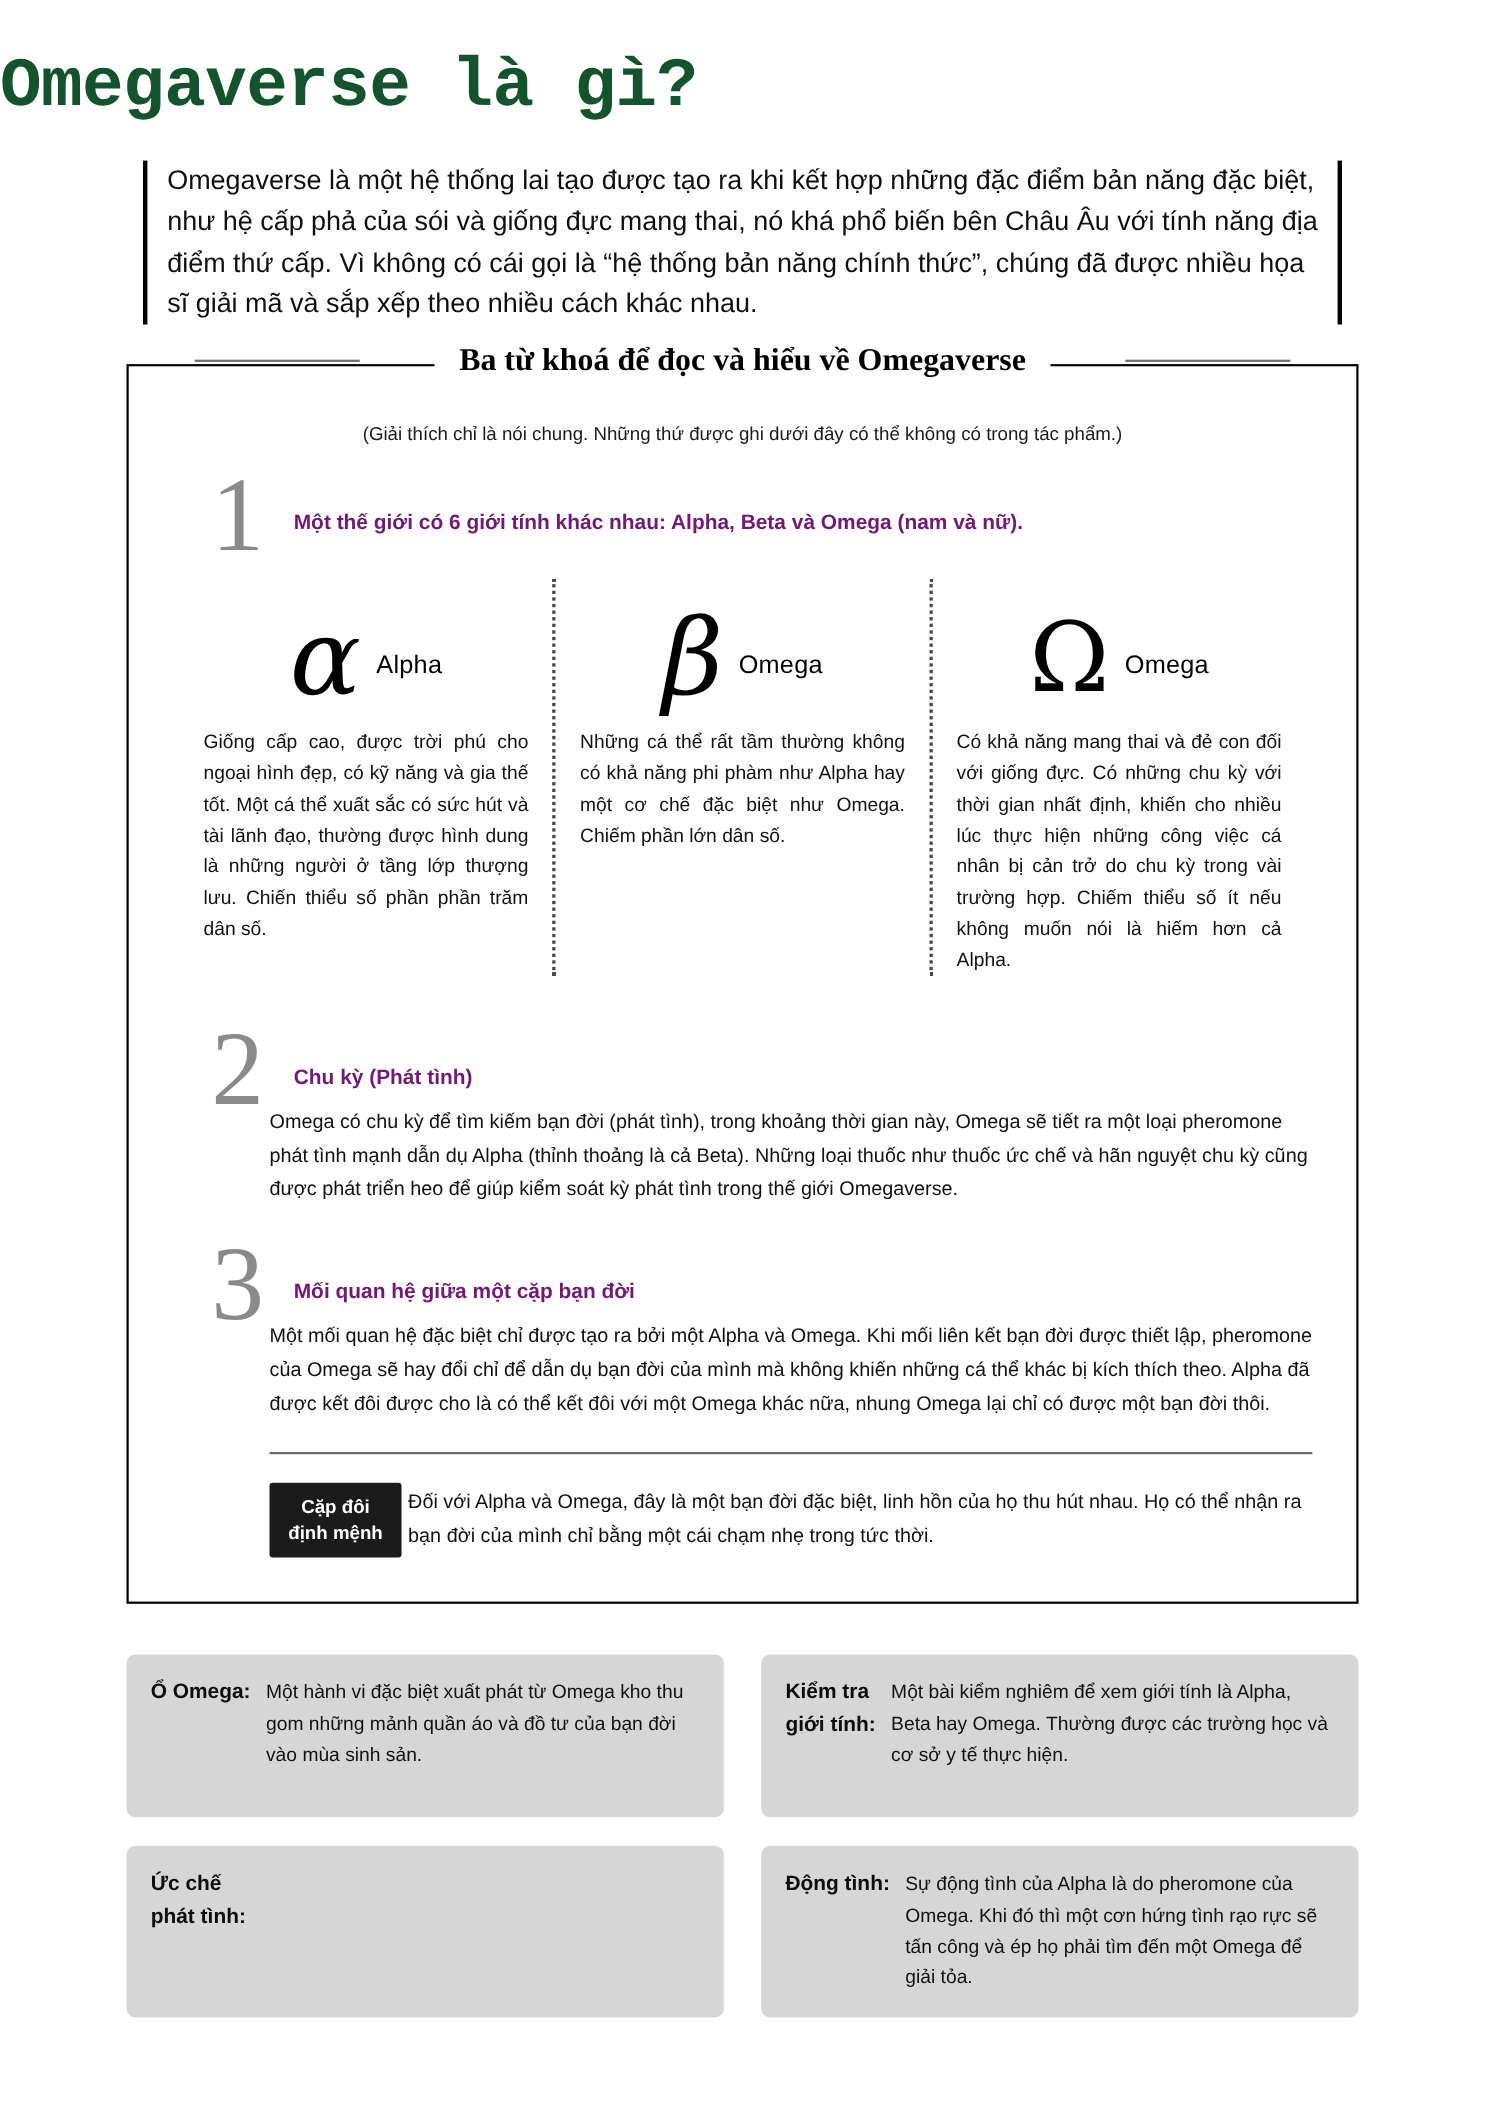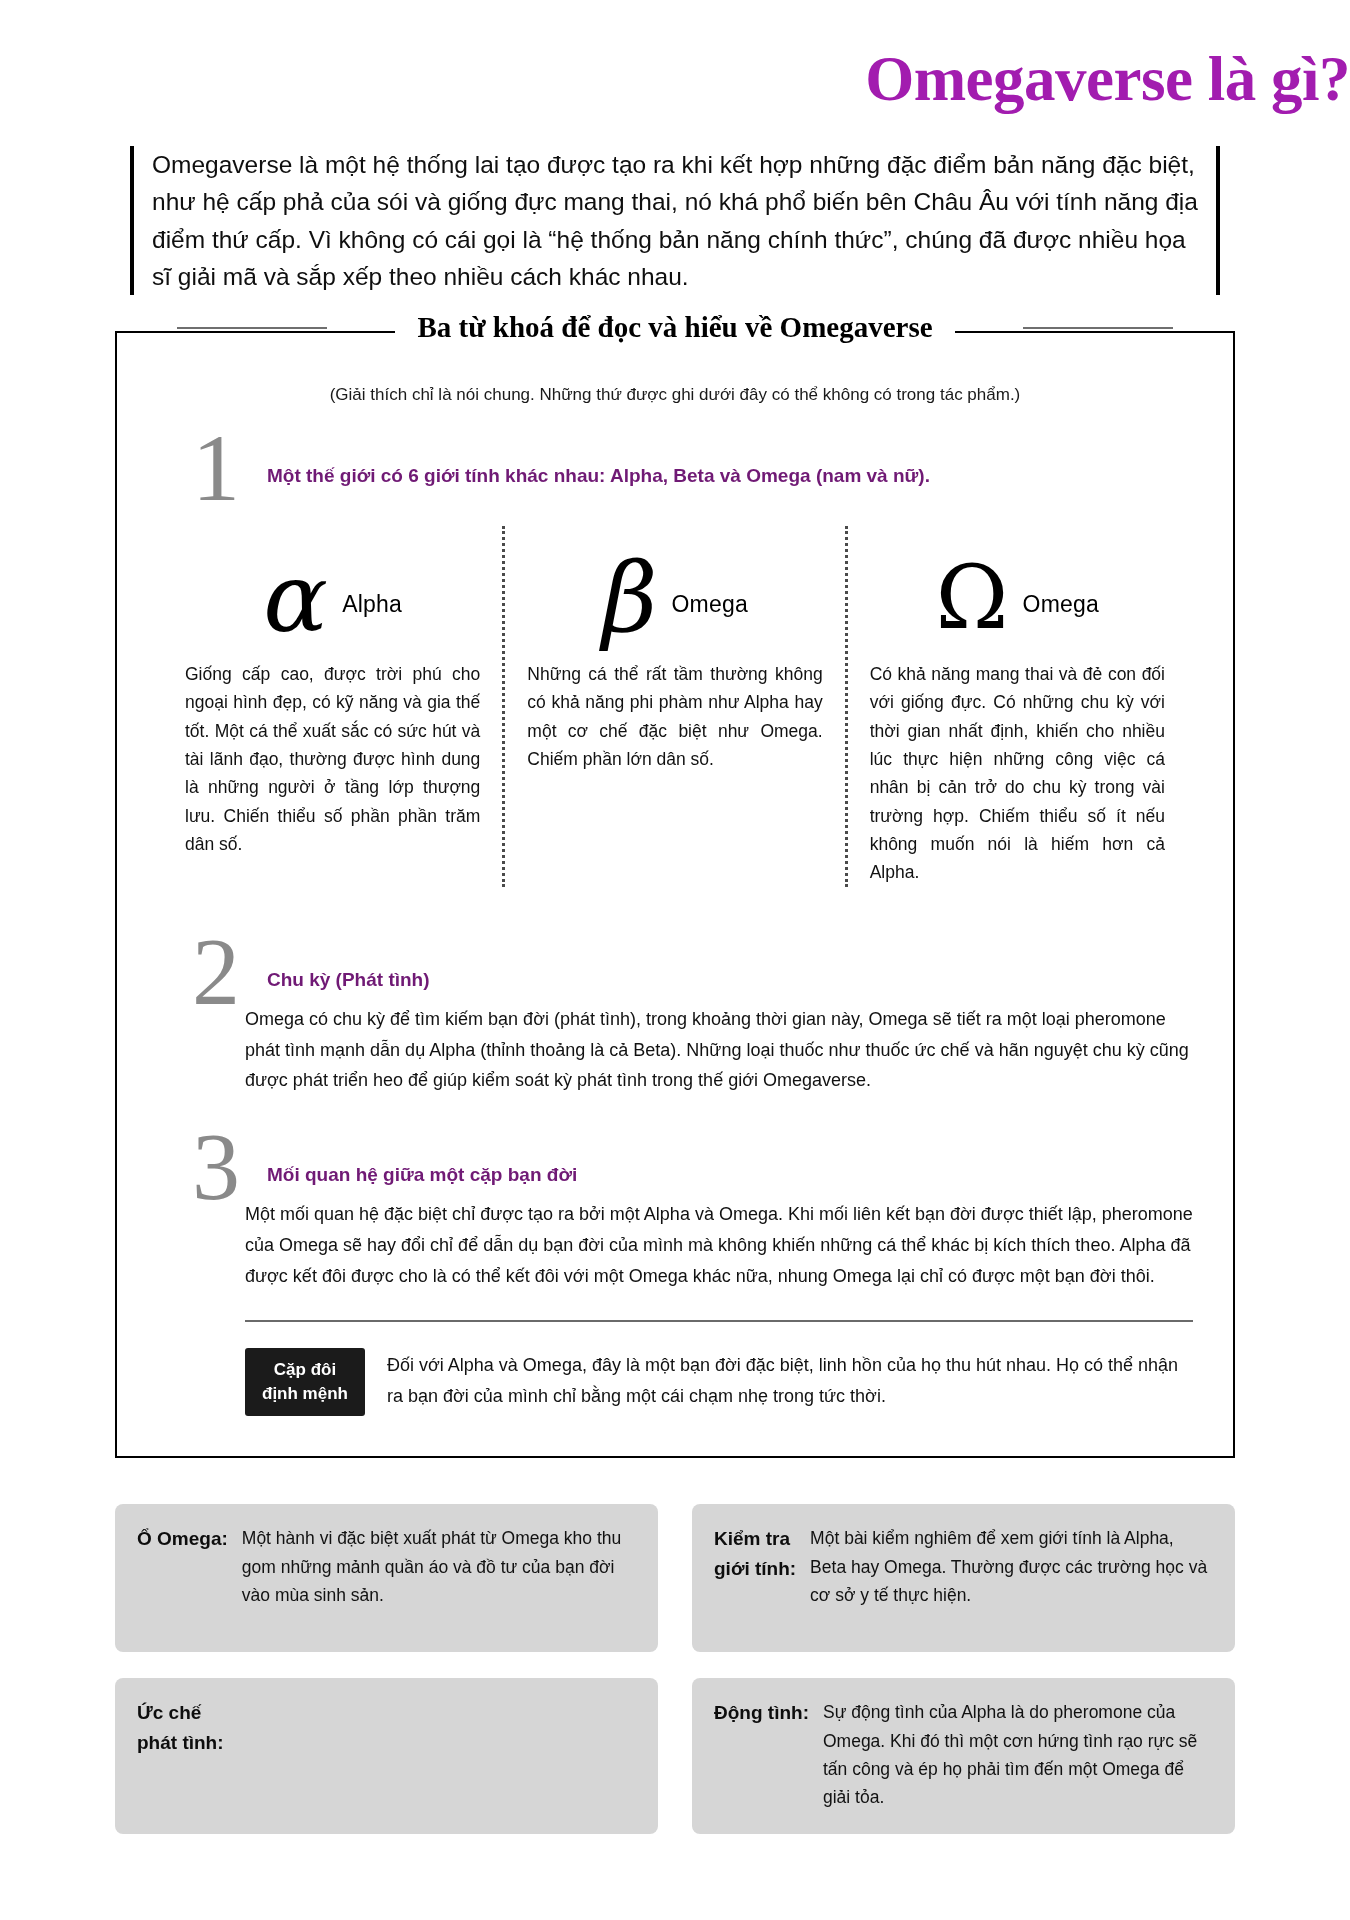--- a/index.html
+++ b/index.html
@@ -9,28 +9,28 @@
     height: 1920px;
     background: #ffffff;
     font-family: "Liberation Sans", sans-serif;
     color: #111111;
     position: relative;
     overflow: hidden;
   }
 
   
   .page-title {
-    font-family: Liberation Serif, serif;
+    font-family: Liberation Mono, monospace;
     font-weight: bold;
     font-size: 63px;
-    text-align: right;
+    text-align: left;
     letter-spacing: -0.5px;
     margin: 46px 0 0 0;
     line-height: 1.05;
-    color: #a21caf;
+    color: #14532d;
   }
 
   
   .intro-wrap {
     margin: 34px auto 0 auto;
     width: 1090px;
     display: flex;
     align-items: stretch;
   }
   .intro-rule {
@@ -173,21 +173,21 @@
   
   .divider {
     height: 2px;
     background: #6a6a6a;
     margin: 28px 0 0 88px;
     width: calc(100% - 88px);
   }
   .fated {
     display: flex;
     align-items: flex-start;
-    gap: 22px;
+    gap: 6px;
     margin: 26px 0 0 88px;
   }
   .badge {
     background: #1b1b1b;
     color: #fff;
     font-size: 17px;
     font-weight: bold;
     line-height: 1.42;
     padding: 10px 14px;
     text-align: center;

